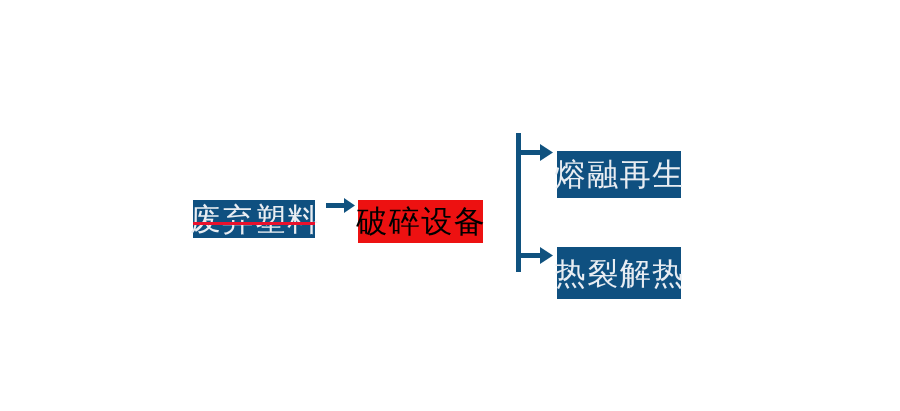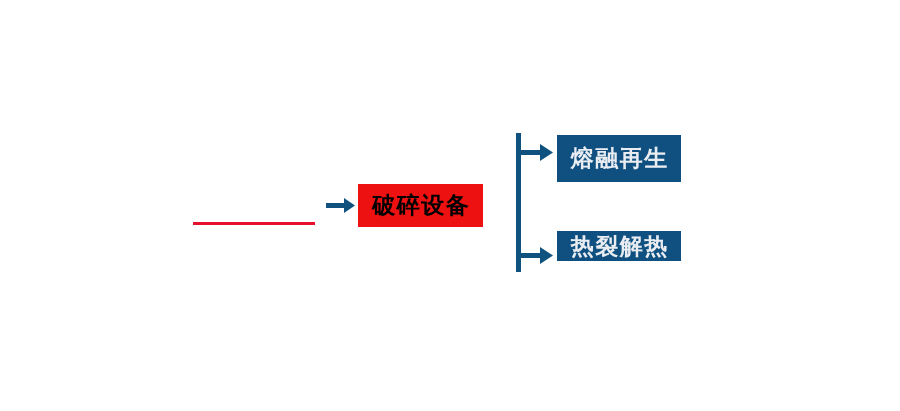--- a/index.html
+++ b/index.html
@@ -23,27 +23,28 @@
   }
 
   
   .node-box {
     position: absolute;
     box-sizing: border-box;
     display: flex;
     align-items: center;
     justify-content: center;
     color: #e9edf2;
-    font-size: 23px;
-    font-weight: 700;
+    font-size: 31px;
+    font-weight: 400;
     letter-spacing: 1.5px;
     line-height: 1;
     white-space: nowrap;
     text-indent: 1.5px;
     user-select: none;
+    margin-top: 16px;
   }
 
   .node-box.blue {
     background: #0f5080;
   }
   .node-box.red {
     background: #ed1111;
     color: #000000;
   }
 
@@ -63,21 +64,21 @@
     pointer-events: none;
   }
 
   
   #box-waste-plastic { left: 193px; top: 184px; width: 122px; height: 38px; }
   #underline-waste-plastic { left: 193px; top: 222px; width: 122px; height: 3px; }
 
   #box-crusher { left: 358px; top: 184px; width: 125px; height: 43px; }
 
   #box-melt-regen { left: 557px; top: 135px; width: 124px; height: 47px; }
-  #box-pyrolysis  { left: 557px; top: 231px; width: 124px; height: 30px; }
+  #box-pyrolysis  { left: 557px; top: 231px; width: 124px; height: 52px; }
 </style>
 </head>
 <body>
 
 <div id="diagram-canvas">
 
   <svg class="connector-layer" viewBox="0 0 900 411" width="900" height="411" xmlns="http://www.w3.org/2000/svg">
 
     <g>
       <line x1="326" y1="205.5" x2="347" y2="205.5" stroke="#10527f" stroke-width="5"></line>
@@ -92,20 +93,21 @@
       <line x1="518" y1="152.5" x2="543" y2="152.5" stroke="#10527f" stroke-width="5"></line>
       <polygon points="540,144 553,152.5 540,161" fill="#10527f"></polygon>
     </g>
 
     <g>
       <line x1="518" y1="255.5" x2="543" y2="255.5" stroke="#10527f" stroke-width="5"></line>
       <polygon points="540,247 553,255.5 540,264" fill="#10527f"></polygon>
     </g>
   </svg>
 
+  <div id="box-waste-plastic" class="node-box blue">废弃塑料</div>
   <div id="underline-waste-plastic" class="node-underline"></div>
 
   <div id="box-crusher" class="node-box red">破碎设备</div>
 
   <div id="box-melt-regen" class="node-box blue">熔融再生</div>
 
   <div id="box-pyrolysis" class="node-box blue">热裂解热</div>
 
 </div>
 

